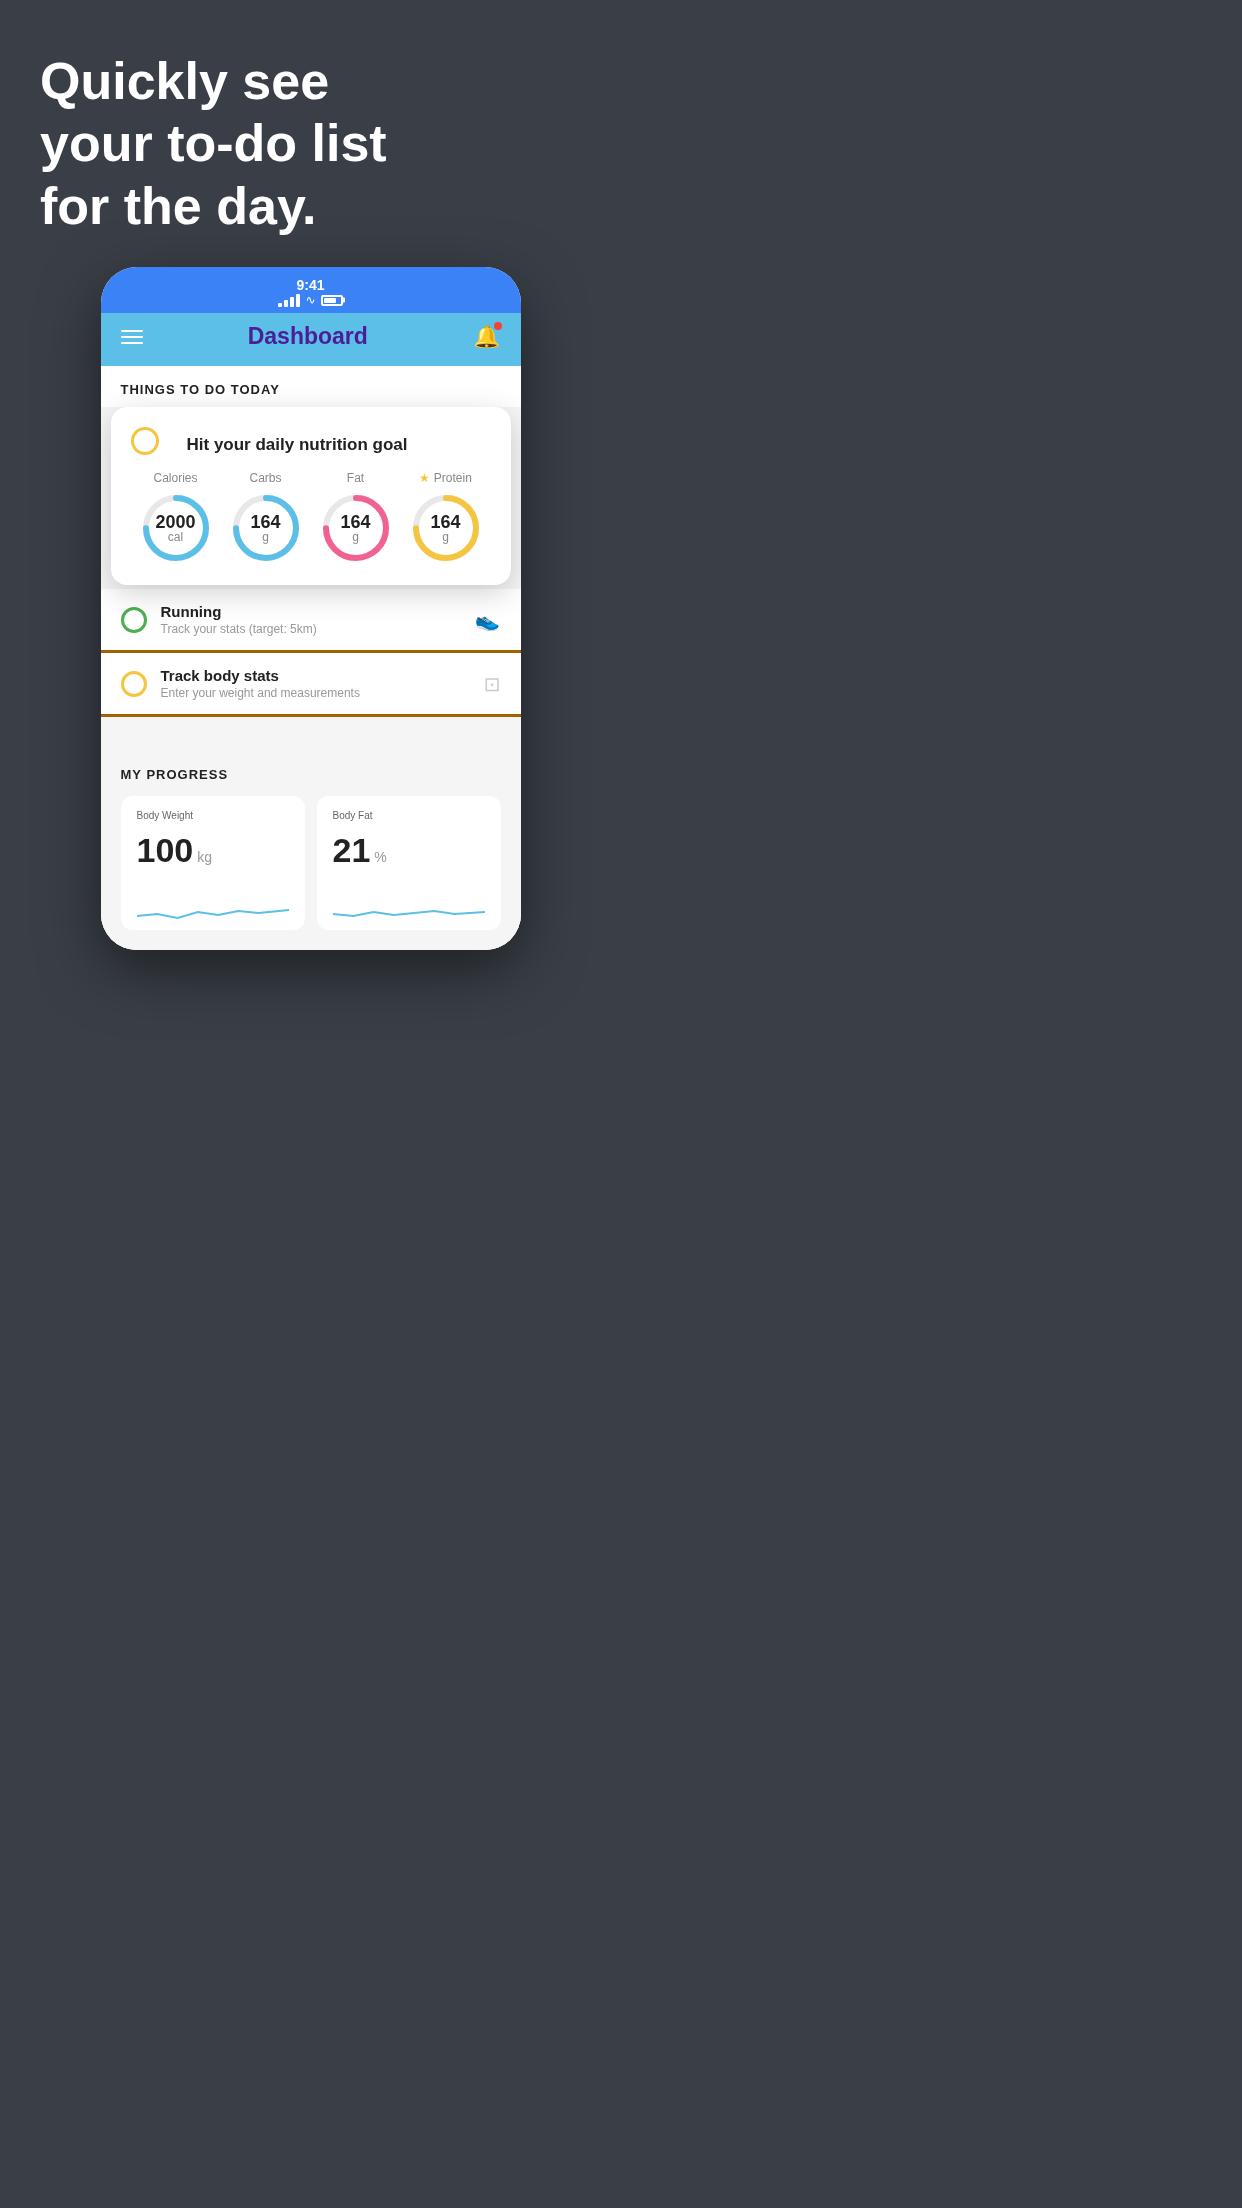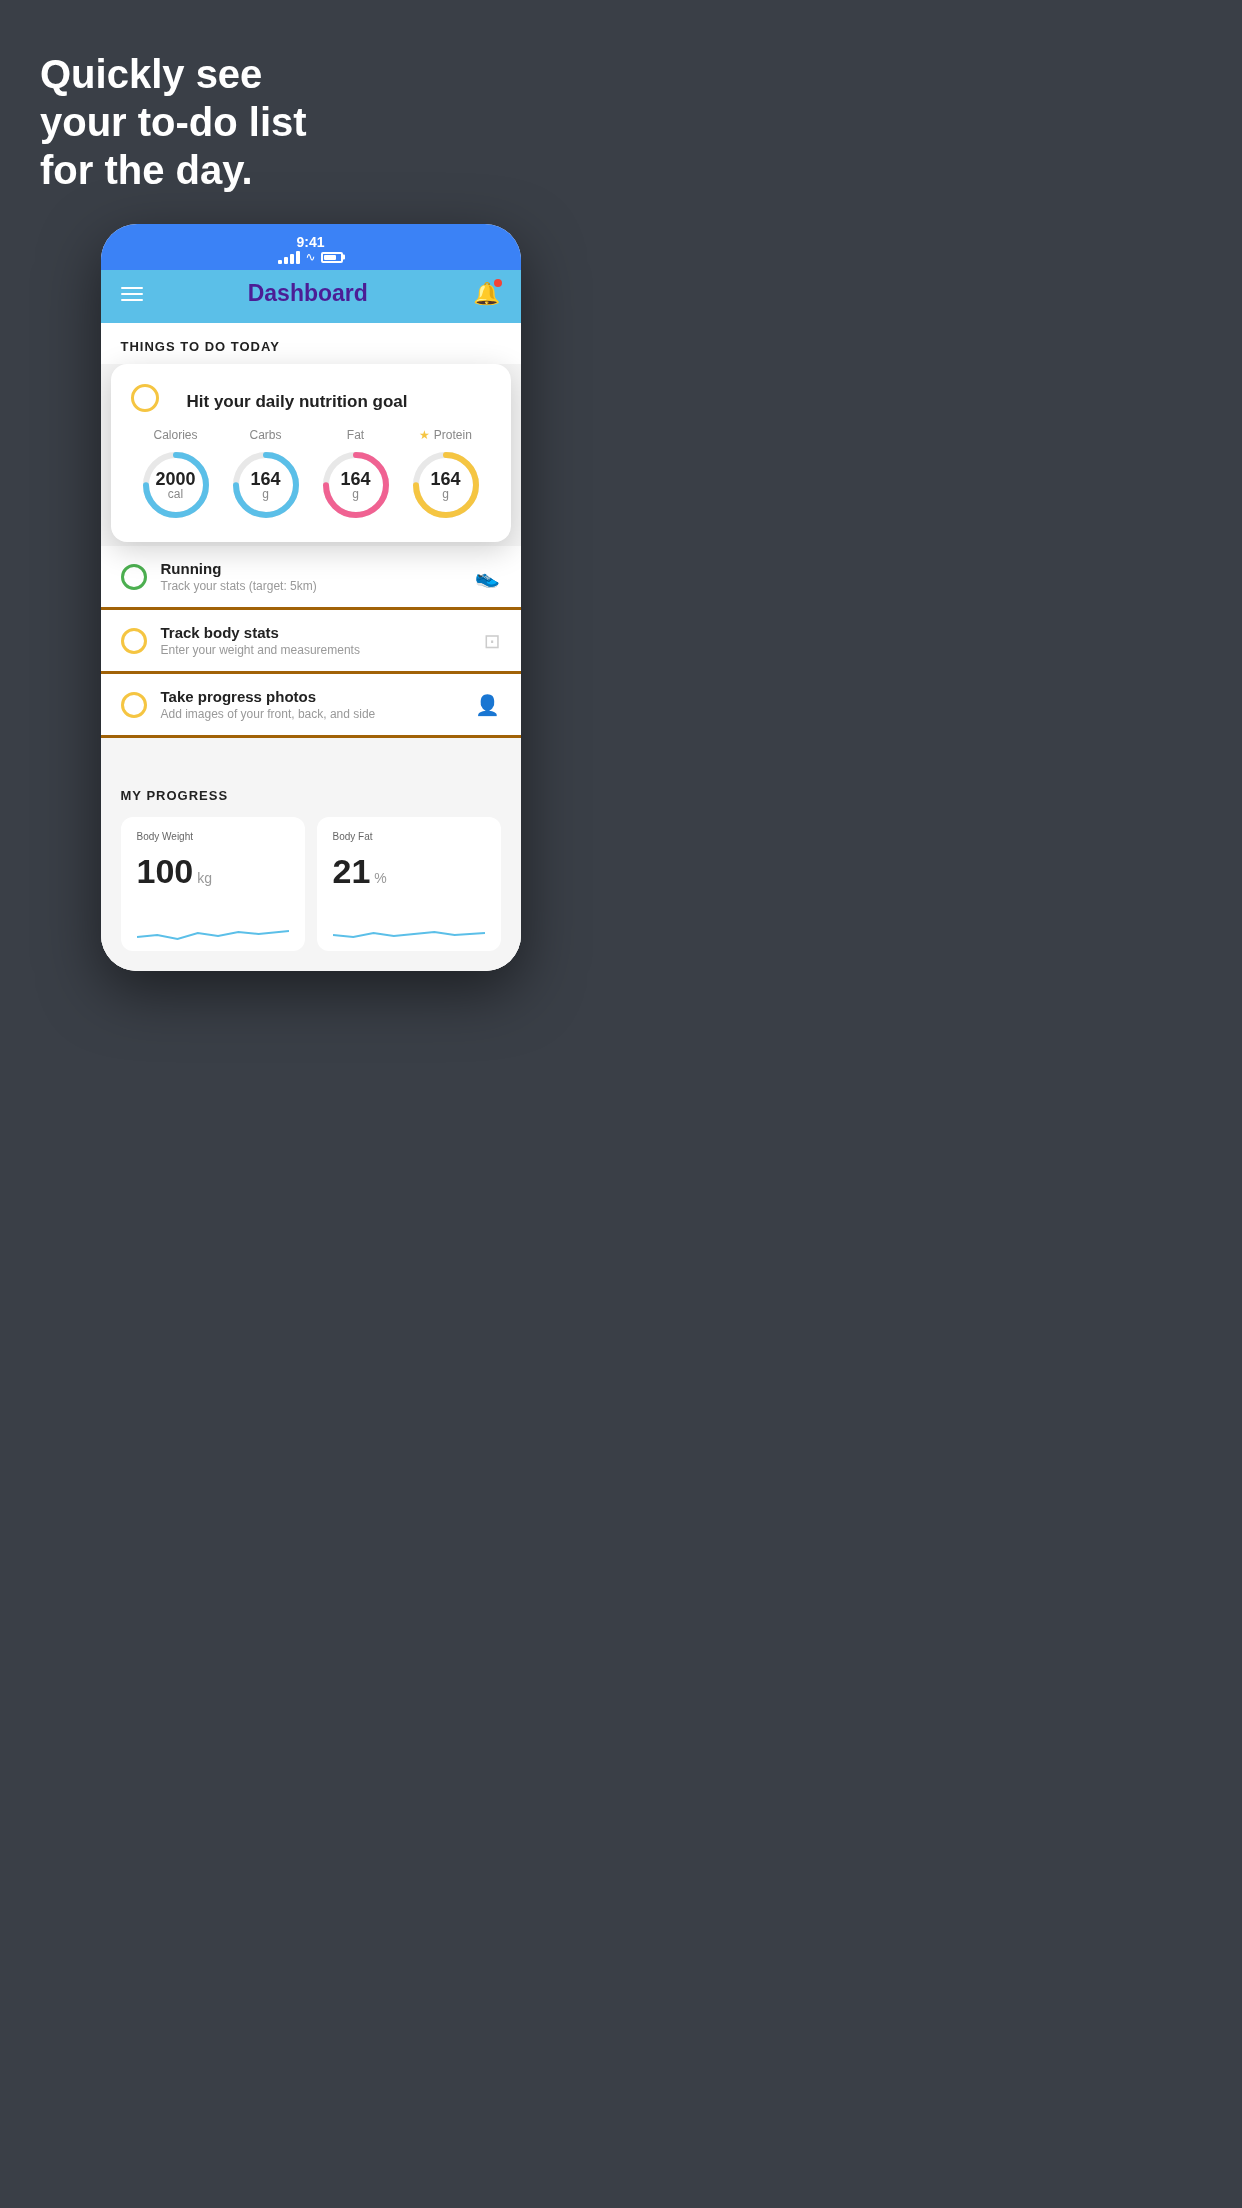--- a/index.html
+++ b/index.html
@@ -22,21 +22,21 @@
       position: relative;
       background: #3a3f47;
     }
 
     
     .hero-text {
       padding: 50px 40px 30px 40px;
       color: #ffffff;
     }
     .hero-text h1 {
-      font-size: 40px;
+      font-size: 52px;
       font-weight: 800;
       line-height: 1.2;
     }
 
     
     .phone {
       width: 420px;
       margin: 0 auto;
       background: #ffffff;
       border-radius: 36px;
@@ -502,28 +502,20 @@
 
         <div class="todo-item">
           <div class="todo-circle yellow"></div>
           <div class="todo-text">
             <div class="todo-name">Track body stats</div>
             <div class="todo-sub">Enter your weight and measurements</div>
           </div>
           <span class="todo-icon">⊡</span>
         </div>
 
-        <div class="todo-item">
-          <div class="todo-circle yellow"></div>
-          <div class="todo-text">
-            <div class="todo-name">Take progress photos</div>
-            <div class="todo-sub">Add images of your front, back, and side</div>
-          </div>
-          <span class="todo-icon">👤</span>
-        </div>
 
       </div>
 
       <div style="height: 30px; background:#f5f5f5;"></div>
 
       <div class="progress-section">
         <div class="progress-title">MY PROGRESS</div>
         <div class="progress-cards">
 
           <div class="progress-card">

